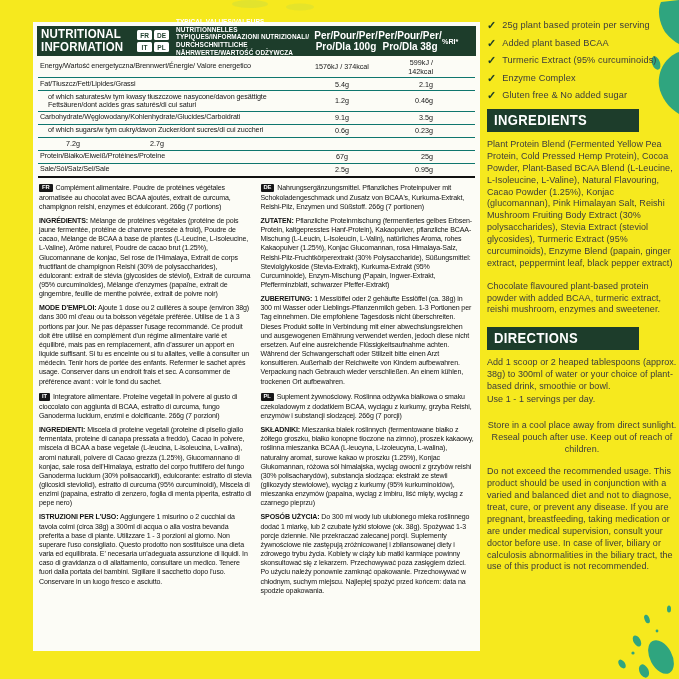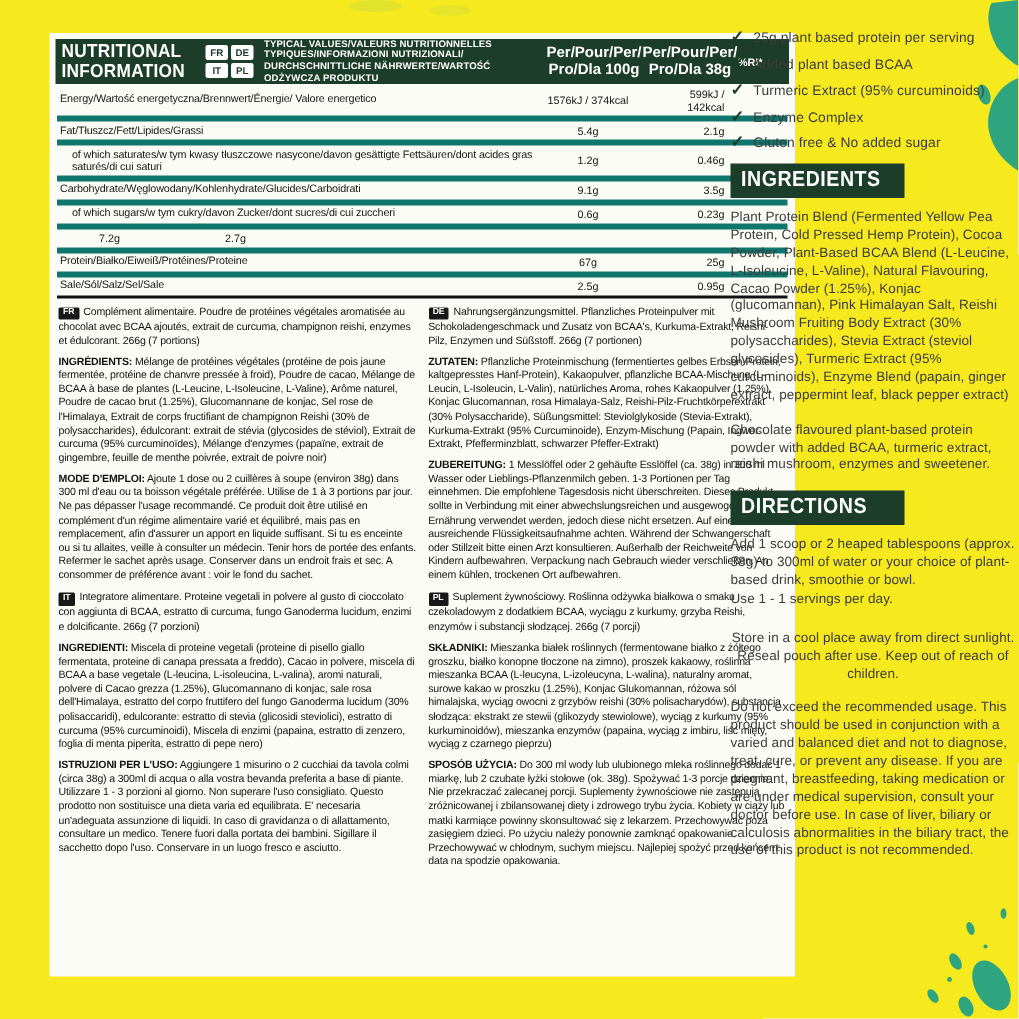--- a/index.html
+++ b/index.html
@@ -8,21 +8,21 @@
     width:679px;height:679px;
     background:#f6e91e;
     font-family:"Liberation Sans", sans-serif;
     overflow:hidden;
     color:#161616;
   }
   
   .paint{position:absolute;pointer-events:none;}
   
   .label-panel{
-    position:absolute;left:33px;top:22px;width:497px;height:629px;
+    position:absolute;left:33px;top:22px;width:447px;height:629px;
     background:#fcfcf6;
     box-sizing:border-box;
     padding:4px 4px 6px 4px;
   }
   
   .nt-header{
     display:flex;align-items:stretch;
     background:#1d3d2b;color:#fff;
     height:30px;box-sizing:border-box;
     padding:3px 4px;
@@ -53,21 +53,21 @@
     text-align:center;align-self:center;
   }
   .nt-col-ri{
     flex:0 0 30px;font-weight:bold;font-size:7.2px;
     text-align:left;align-self:center;
   }
   
   .nt-table{margin:0 1px;}
   .nt-row{
     display:flex;align-items:center;
-    border-bottom:4px solid #0f766e;
+    border-bottom:1px solid #0f766e;
     padding:1.5px 0;
     min-height:9px;
   }
   .nt-row:last-child{border-bottom:2px solid #111;}
   .nt-row .lab{
     flex:1;font-size:7.2px;line-height:1.15;letter-spacing:-.1px;
     padding-left:2px;
   }
   .nt-row.indent .lab{padding-left:10px;}
   .nt-row .va{flex:0 0 78px;font-size:7.2px;text-align:center;padding-right:8px;box-sizing:border-box;}
@@ -104,21 +104,21 @@
     margin-right:6px;flex:0 0 auto;
   }
   .claim .ctext{
     font-size:9.2px;line-height:1.15;color:#3c3c3c;letter-spacing:.1px;
   }
   .section-bar{
     background:#1d3d2b;color:#fff;
     font-weight:bold;font-size:14.5px;
     letter-spacing:.4px;
     padding:3px 7px 4px 7px;
-    width:116px;box-sizing:border-box;
+    width:152px;box-sizing:border-box;
     margin:4px 0 7px 0;
   }
   .section-bar span{display:inline-block;transform:scaleX(.9);transform-origin:left center;}
   .ypara{
     margin:0 0 11px 0;
     font-size:9px;line-height:1.32;color:#3c3c3c;letter-spacing:.05px;
   }
   .ypara.tight{margin-bottom:1px;}
 </style>
 </head>

